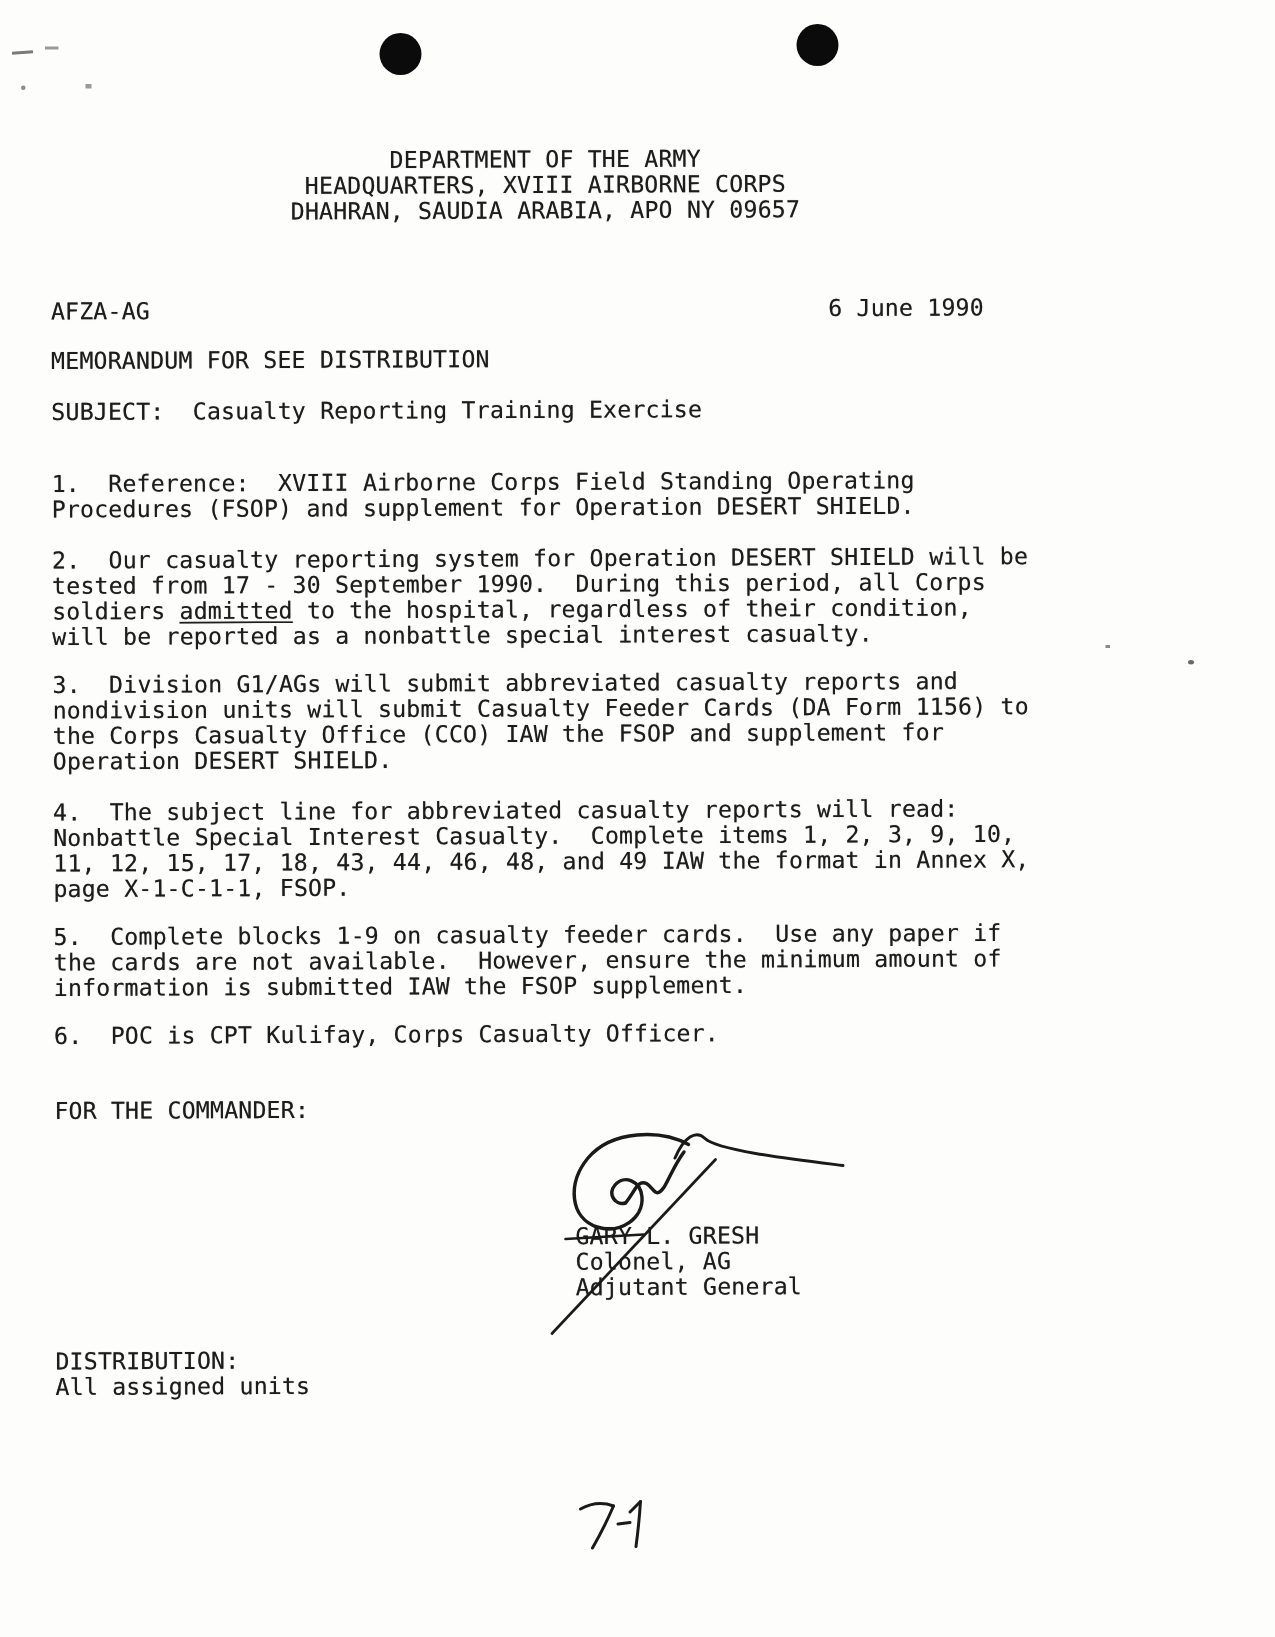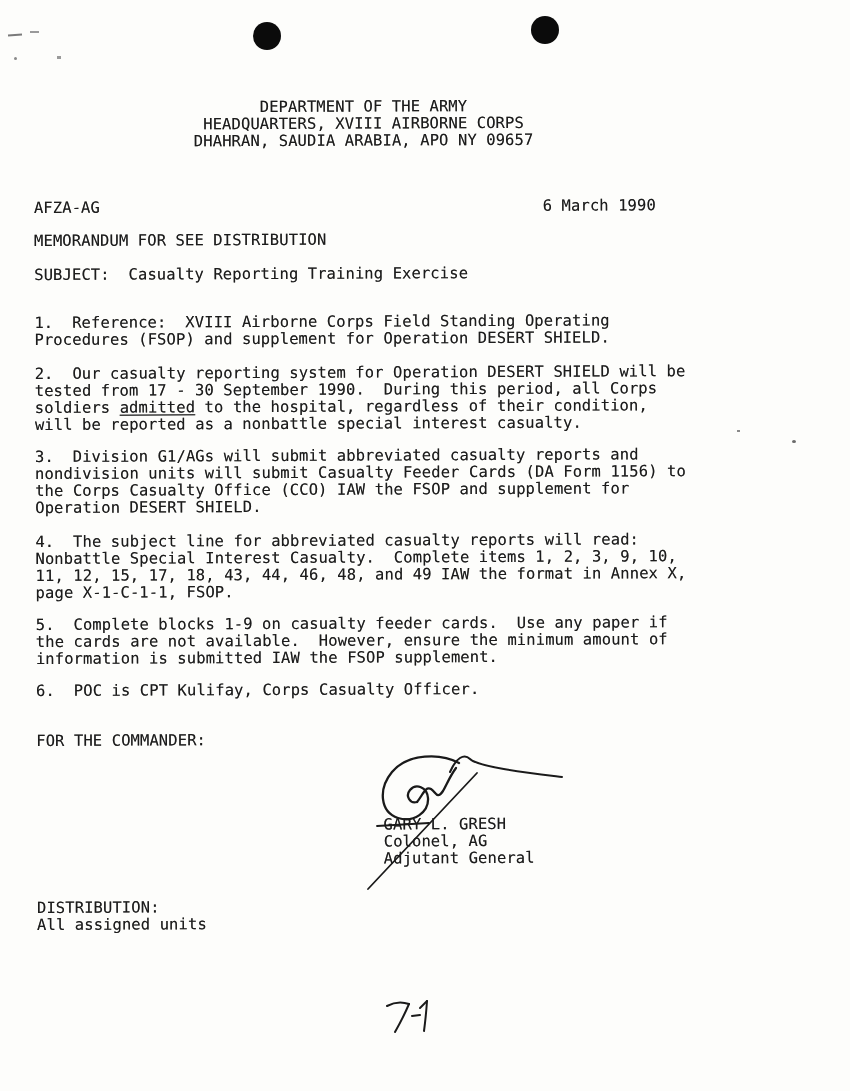--- a/index.html
+++ b/index.html
@@ -61,21 +61,21 @@
 <div class="doc">
 
   <div class="letterhead">
     <div class="t">DEPARTMENT OF THE ARMY</div>
     <div class="t">HEADQUARTERS, XVIII AIRBORNE CORPS</div>
     <div class="t">DHAHRAN, SAUDIA ARABIA, APO NY 09657</div>
   </div>
 
   <div class="office-row">
     <span class="t">AFZA-AG</span>
-    <span class="t">6 March 1990</span>
+    <span class="t">6 June 1990</span>
   </div>
 
   <div class="t memo-for">MEMORANDUM FOR SEE DISTRIBUTION</div>
 
   <div class="t subject">SUBJECT:  Casualty Reporting Training Exercise</div>
 
   <div class="t p1">1.  Reference:  XVIII Airborne Corps Field Standing Operating
 Procedures (FSOP) and supplement for Operation DESERT SHIELD.</div>
 
   <div class="t p2"><span>2.  Our casualty reporting system for Operation DESERT SHIELD will be

